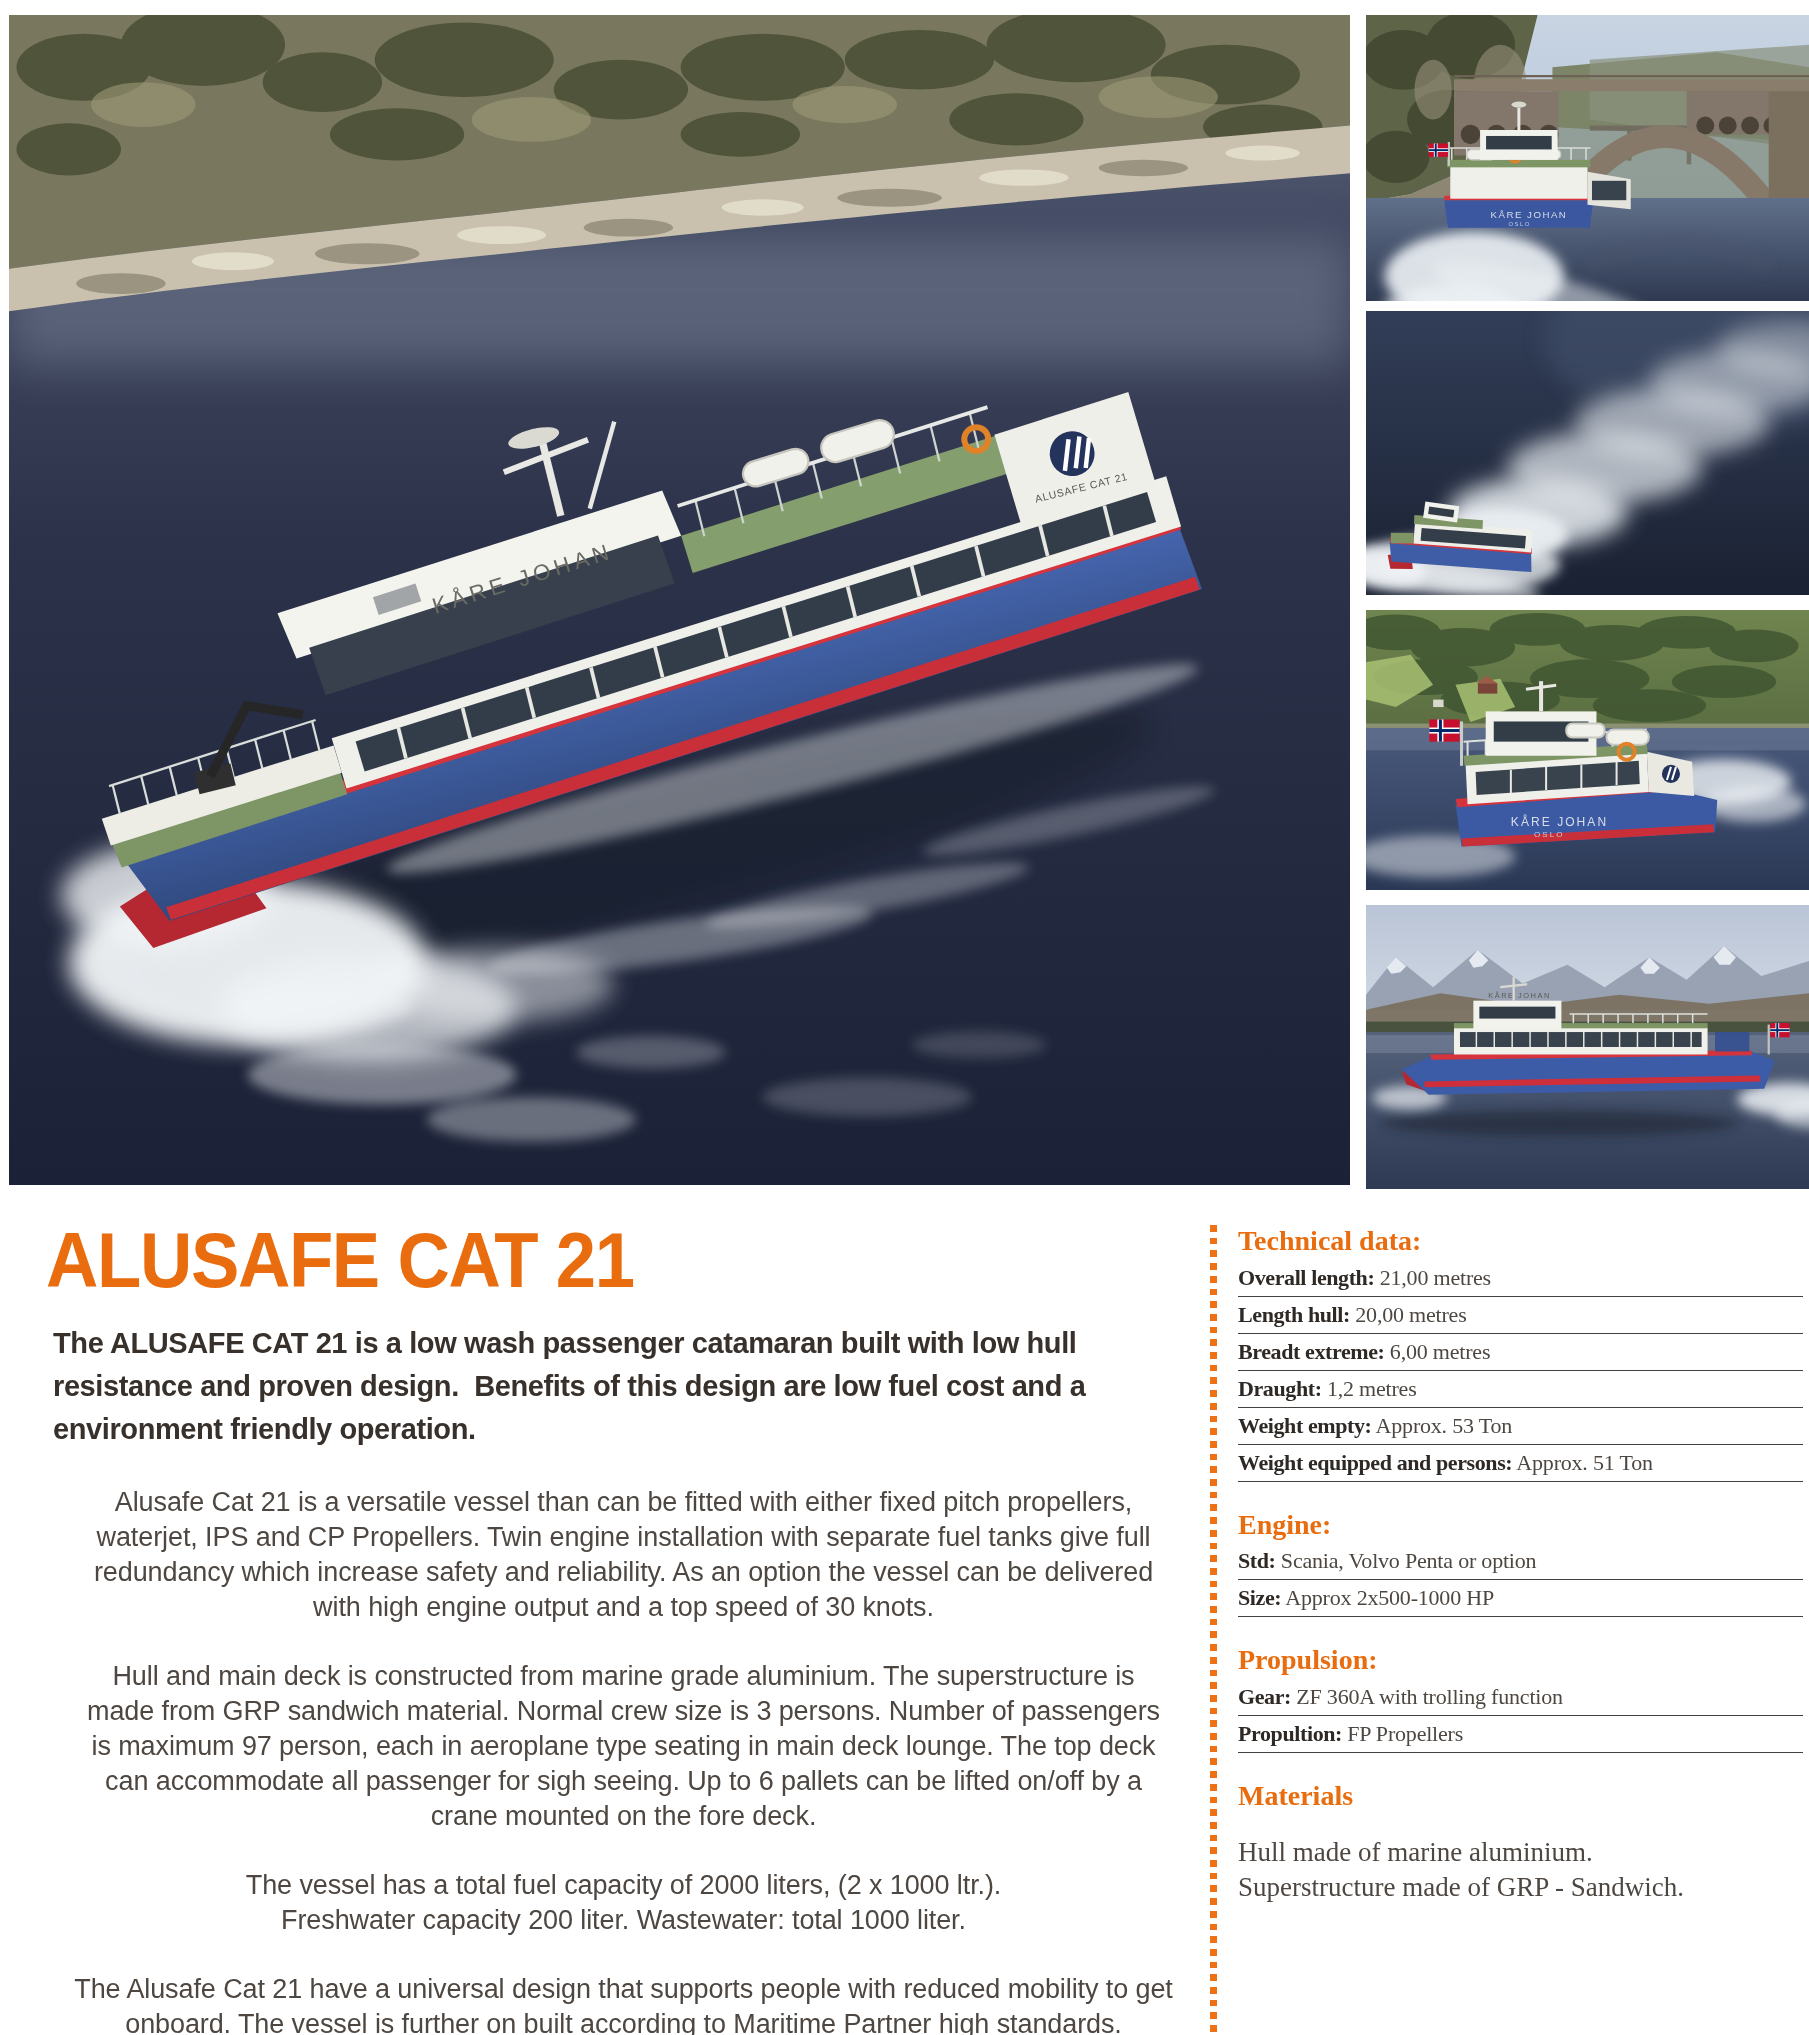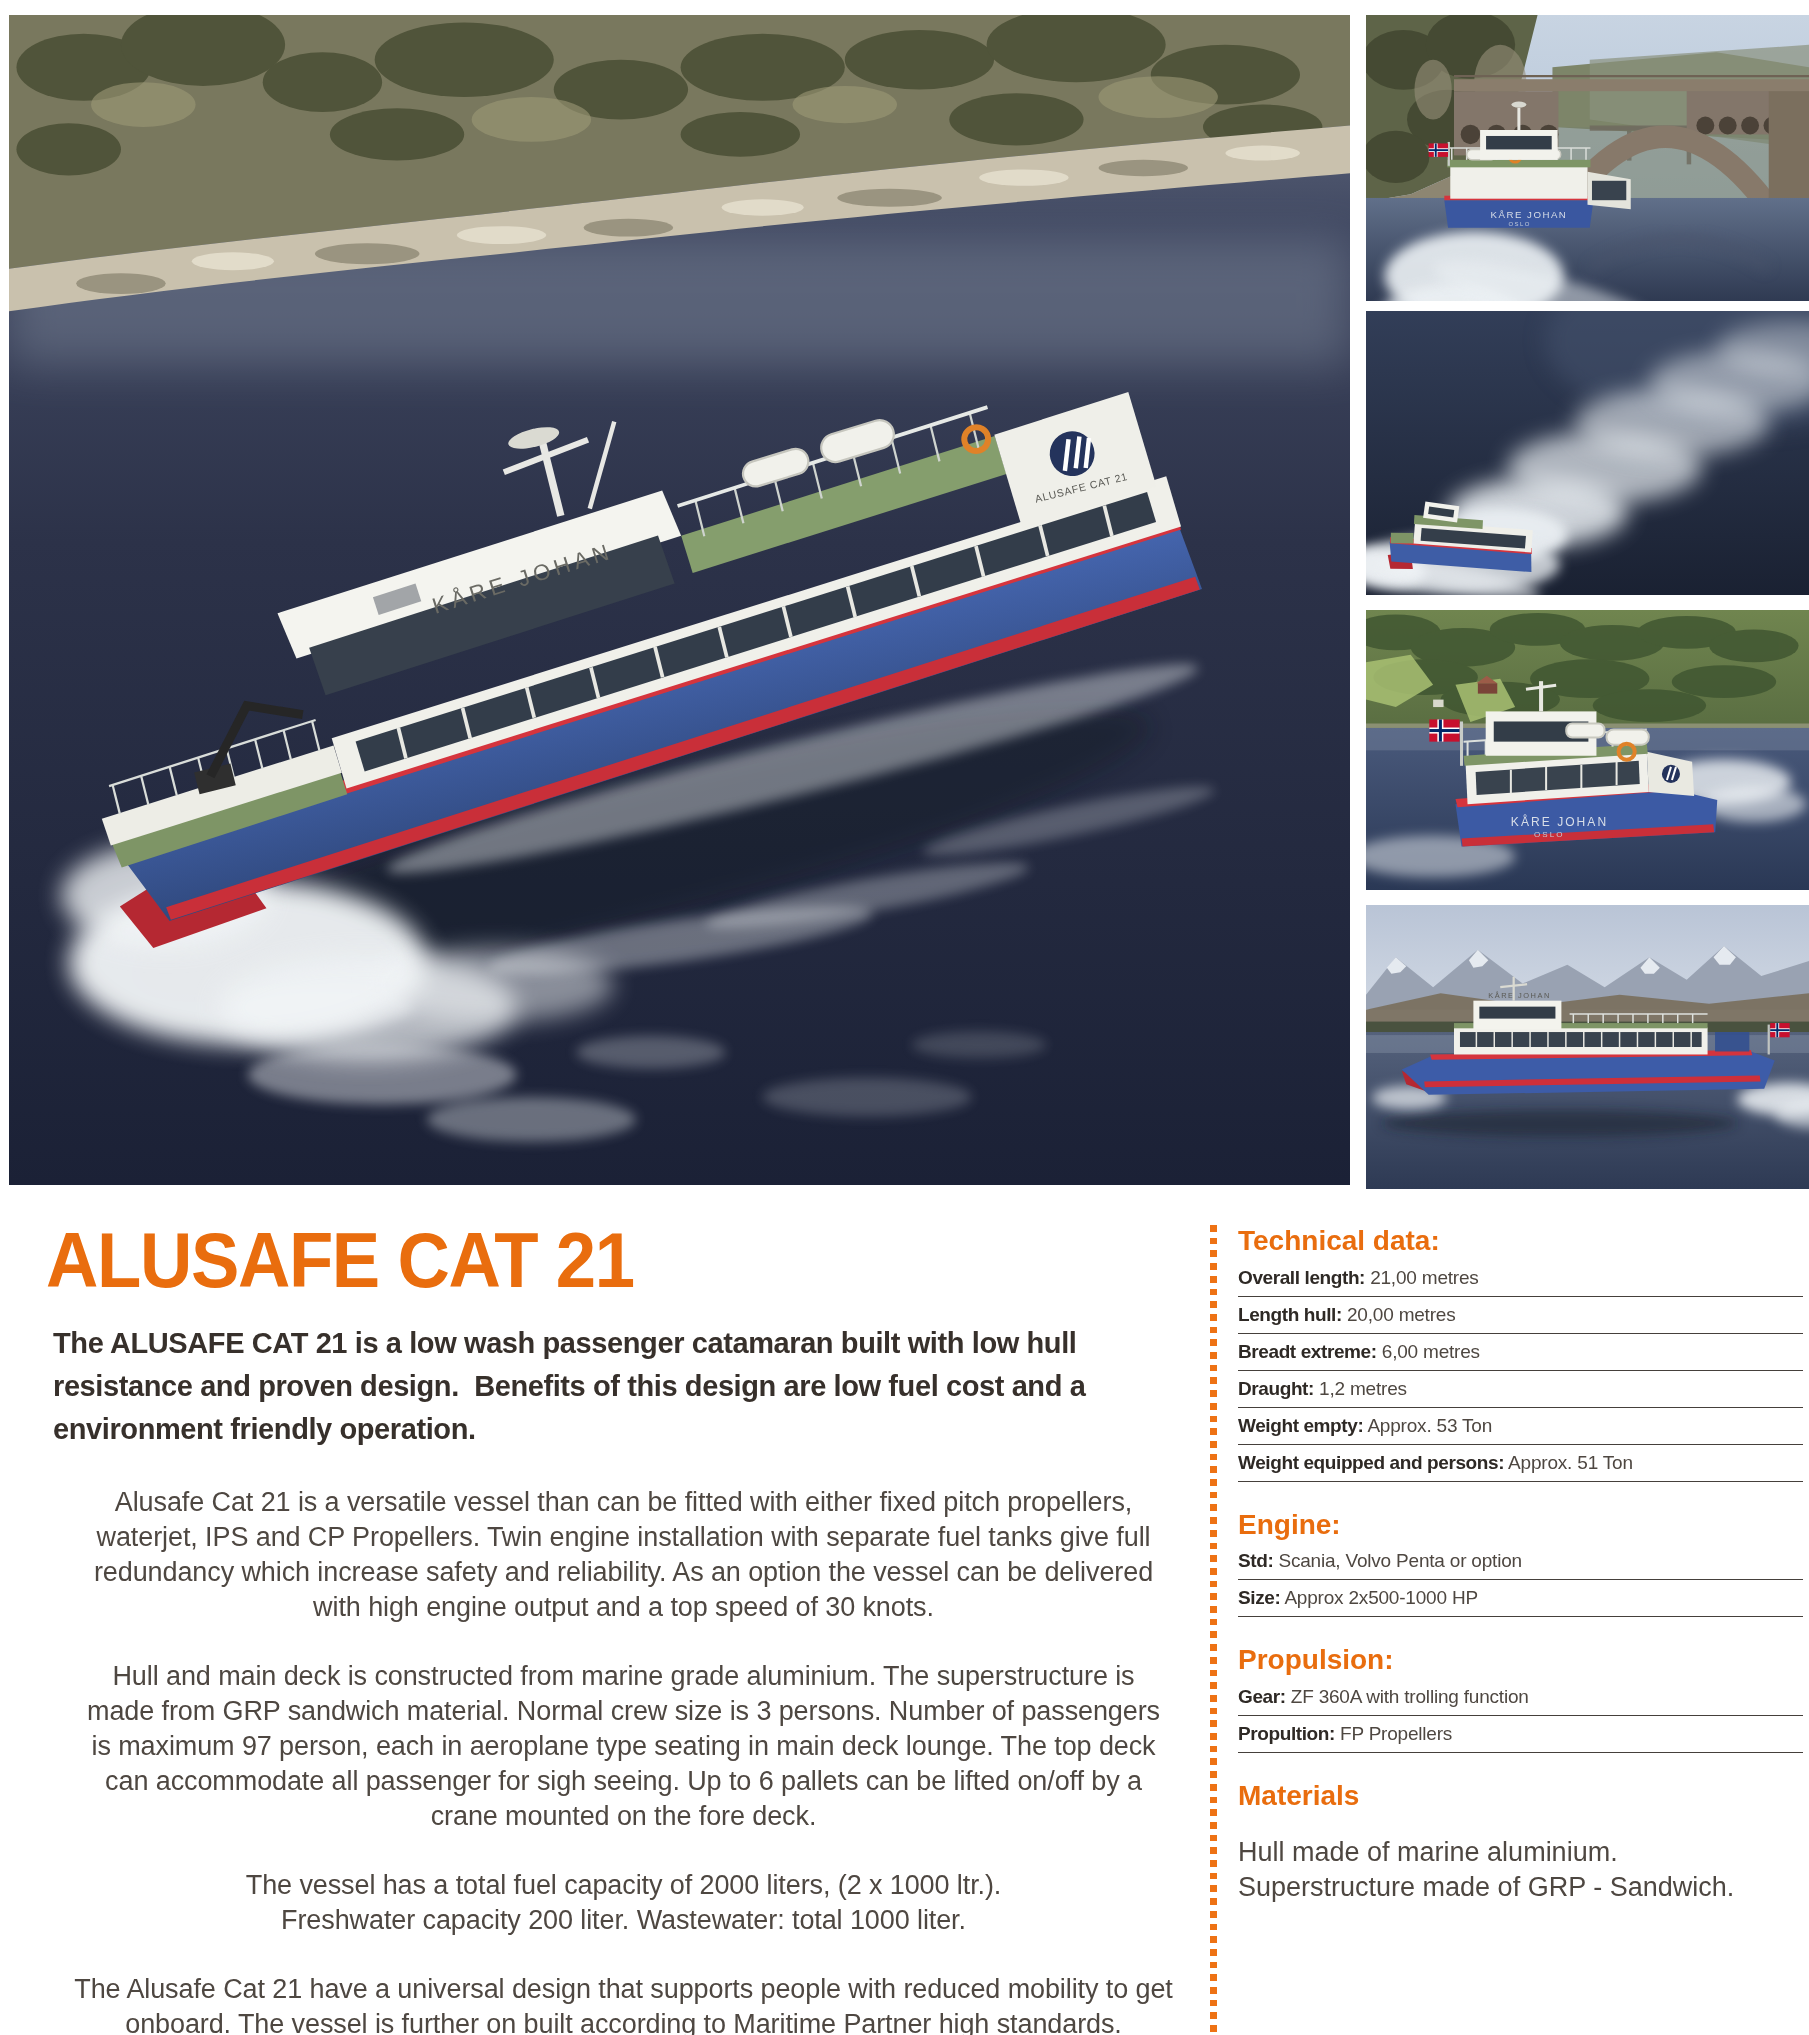--- a/index.html
+++ b/index.html
@@ -17,24 +17,24 @@
   h1.title{margin:0;font-size:78px;line-height:82px;font-weight:bold;color:#E96D0E;
            letter-spacing:-1.5px;transform:scaleX(.93);transform-origin:left top;white-space:pre;}
   .intro{margin:21px 7px 0;font-weight:bold;font-size:29px;line-height:43px;color:#37302B;
          white-space:pre;letter-spacing:-0.4px;}
   .bodyp{margin:34px 0 0;font-size:27px;line-height:35px;color:#4E4741;white-space:pre;
          letter-spacing:-0.1px;text-align:center;}
 
   .divider{position:absolute;left:1210px;top:1225px;width:6.7px;height:810px;
            background:repeating-linear-gradient(to bottom,#EE7214 0 6.7px,rgba(0,0,0,0) 6.7px 12.7px);}
 
-  .specs{position:absolute;left:1238px;top:1224px;width:565px;}
+  .specs{position:absolute;left:1238px;top:1224px;width:565px;font-family:Liberation Serif, serif;}
   .spec-heading{font-size:28px;line-height:34px;font-weight:bold;color:#E96D0E;margin:26px 0 1.5px;}
   .spec-section.first .spec-heading{margin-top:0;}
-  .spec-row{font-size:19px;line-height:36px;border-bottom:1.5px solid #45403B;color:#4E4741;
+  .spec-row{font-size:22px;line-height:36px;border-bottom:1.5px solid #45403B;color:#4E4741;
             letter-spacing:-0.2px;white-space:nowrap;}
   .spec-row b{color:#2E2925;letter-spacing:-0.4px;}
   .spec-lines{font-size:27px;line-height:35px;color:#4E4741;white-space:pre-line;margin-top:22px;}
 </style>
 </head>
 <body>
 
 <div class="page">
 
   <figure class="main-photo">

